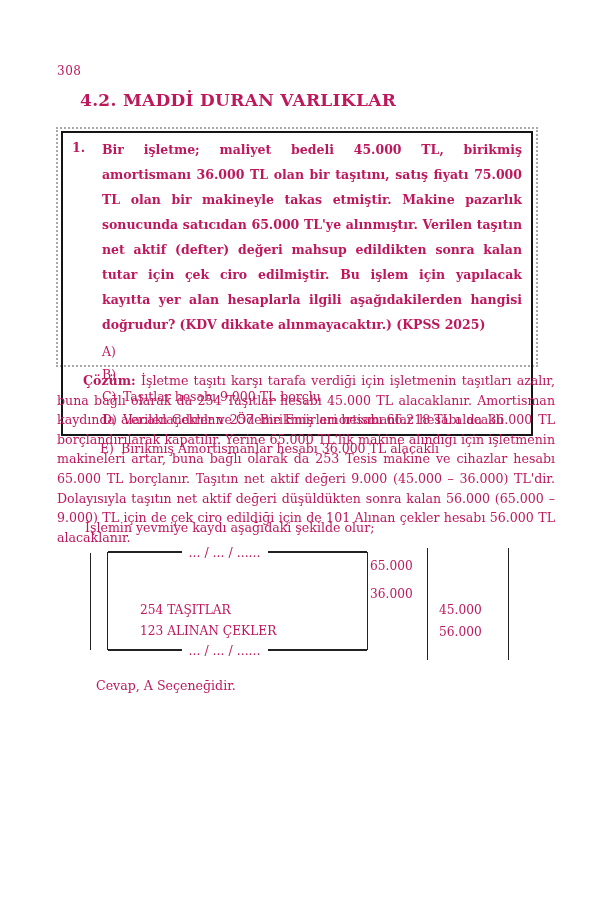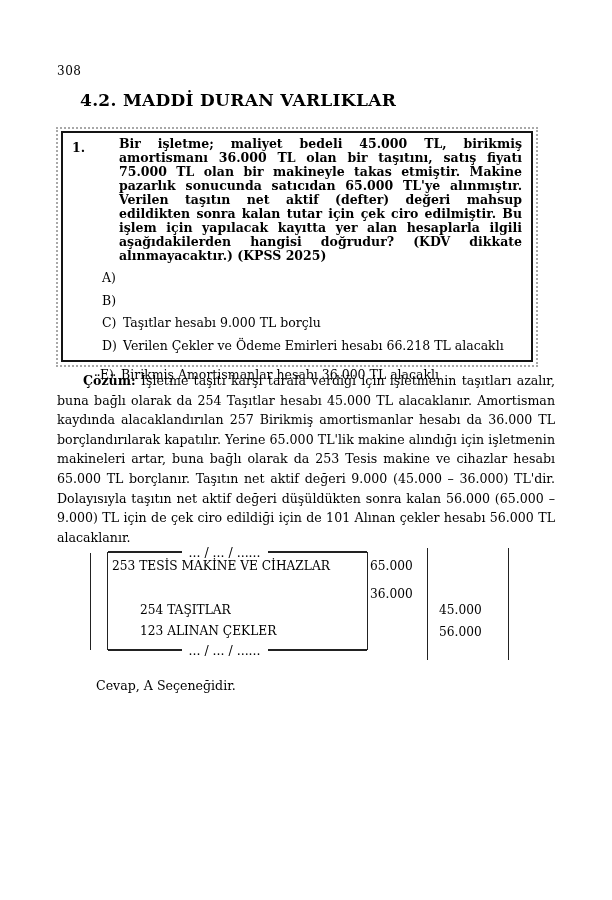--- a/index.html
+++ b/index.html
@@ -1,42 +1,42 @@
 <!DOCTYPE html>
 <html><head>
 <meta charset="utf-8">
 <style>
   html,body{margin:0;padding:0;background:#e8e8e8;}
   .page{
     position:relative;
     width:612px;height:900px;
     background:#ffffff;
     font-family:"DejaVu Serif", serif;
-    color:#000000;
+    color:#be185d;
     overflow:hidden;
   }
   .pagenum{position:absolute;left:57px;top:64px;font-size:12px;letter-spacing:.5px;}
   .heading{position:absolute;left:80px;top:90px;font-size:17px;font-weight:bold;letter-spacing:.3px;}
 
   
   .qbox{
     position:absolute;left:56px;top:127px;width:482px;height:240px;
     border:2px dotted #a8a8a8;
     box-sizing:border-box;
     background:#fff;
   }
   .qinner{
     border:2px solid #141414;
     margin:2px 3px 0 3px;
     padding:4px 9px 3px 9px;
     box-sizing:border-box;
   }
   .qrow{display:flex;align-items:flex-start;}
   .qnum{width:30px;flex:0 0 30px;font-weight:bold;font-size:12.5px;line-height:21px;}
-  .qtext{flex:1;font-weight:bold;font-size:12.5px;line-height:14px;text-align:justify;margin-left:17px;}
+  .qtext{flex:1;font-weight:bold;font-size:12.5px;line-height:25px;text-align:justify;}
   .optlist{margin-top:4px;}
   .opt{display:flex;margin:0 0 0 30px;font-size:12.5px;line-height:22.5px;}
   .opt .olet{width:21px;flex:0 0 21px;}
   .opt-e{margin:3px 0 0 42px;display:flex;font-size:12.5px;line-height:20px;}
   .opt-e .olet{width:21px;flex:0 0 21px;}
 
   
   .solution{
     position:absolute;left:57px;top:371px;width:498px;
     font-size:12.6px;line-height:19.6px;text-align:justify;
@@ -113,40 +113,40 @@
       </div>
     </div>
     <div class="opt-e">
       <span class="olet">E)</span>
       <span>Birikmiş Amortismanlar hesabı 36.000 TL alacaklı</span>
     </div>
   </div>
 
   <p class="solution"><span class="sol-label">Çözüm:</span><span> İşletme taşıtı karşı tarafa verdiği için işletmenin taşıtları azalır, buna bağlı olarak da 254 Taşıtlar hesabı 45.000 TL alacaklanır. Amortisman kaydında alacaklandırılan 257 Birikmiş amortismanlar hesabı da 36.000 TL borçlandırılarak kapatılır. Yerine 65.000 TL'lik makine alındığı için işletmenin makineleri artar, buna bağlı olarak da 253 Tesis makine ve cihazlar hesabı 65.000 TL borçlanır. Taşıtın net aktif değeri 9.000 (45.000 – 36.000) TL'dir. Dolayısıyla taşıtın net aktif değeri düşüldükten sonra kalan 56.000 (65.000 – 9.000) TL için de çek ciro edildiği için de 101 Alınan çekler hesabı 56.000 TL alacaklanır.</span></p>
 
+  <p class="intro-line">İşlemin yevmiye kaydı aşağıdaki şekilde olur;</p>
 
   <div class="journal">
     <div class="jrule jleft"></div>
     <div class="jrule jdiv1"></div>
     <div class="jrule jdiv2"></div>
 
     <div class="jbox">
       <div class="jdate jdate-top">
         <span class="seg seg-l"></span>
         <span class="txt">... / ... / ......</span>
         <span class="seg seg-r"></span>
       </div>
       <div class="jdate jdate-bottom">
         <span class="seg seg-l"></span>
         <span class="txt">... / ... / ......</span>
         <span class="seg seg-r"></span>
       </div>
     </div>
 
-    <span class="jacc acc0">253 TESİS MAKİNE VE CİHAZLAR</span>
     <span class="jacc acc2">254 TAŞITLAR</span>
     <span class="jacc acc3">123 ALINAN ÇEKLER</span>
 
     <span class="jamt deb0">65.000</span>
     <span class="jamt deb1">36.000</span>
     <span class="jamt cred0">45.000</span>
     <span class="jamt cred1">56.000</span>
   </div>
 
   <p class="answer">Cevap, A Seçeneğidir.</p>

